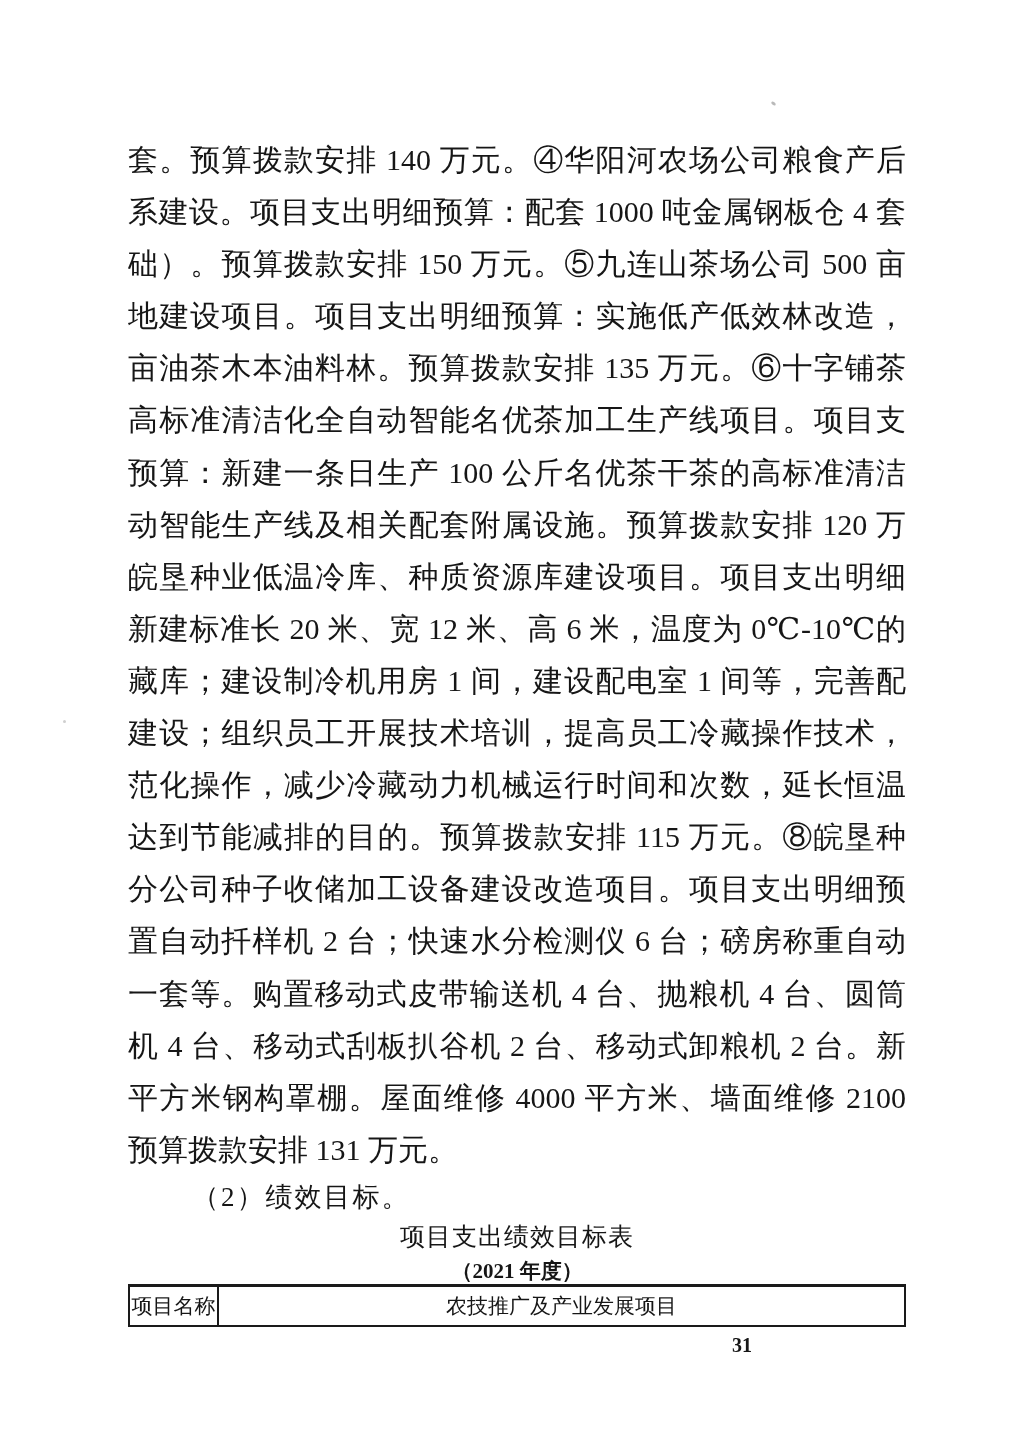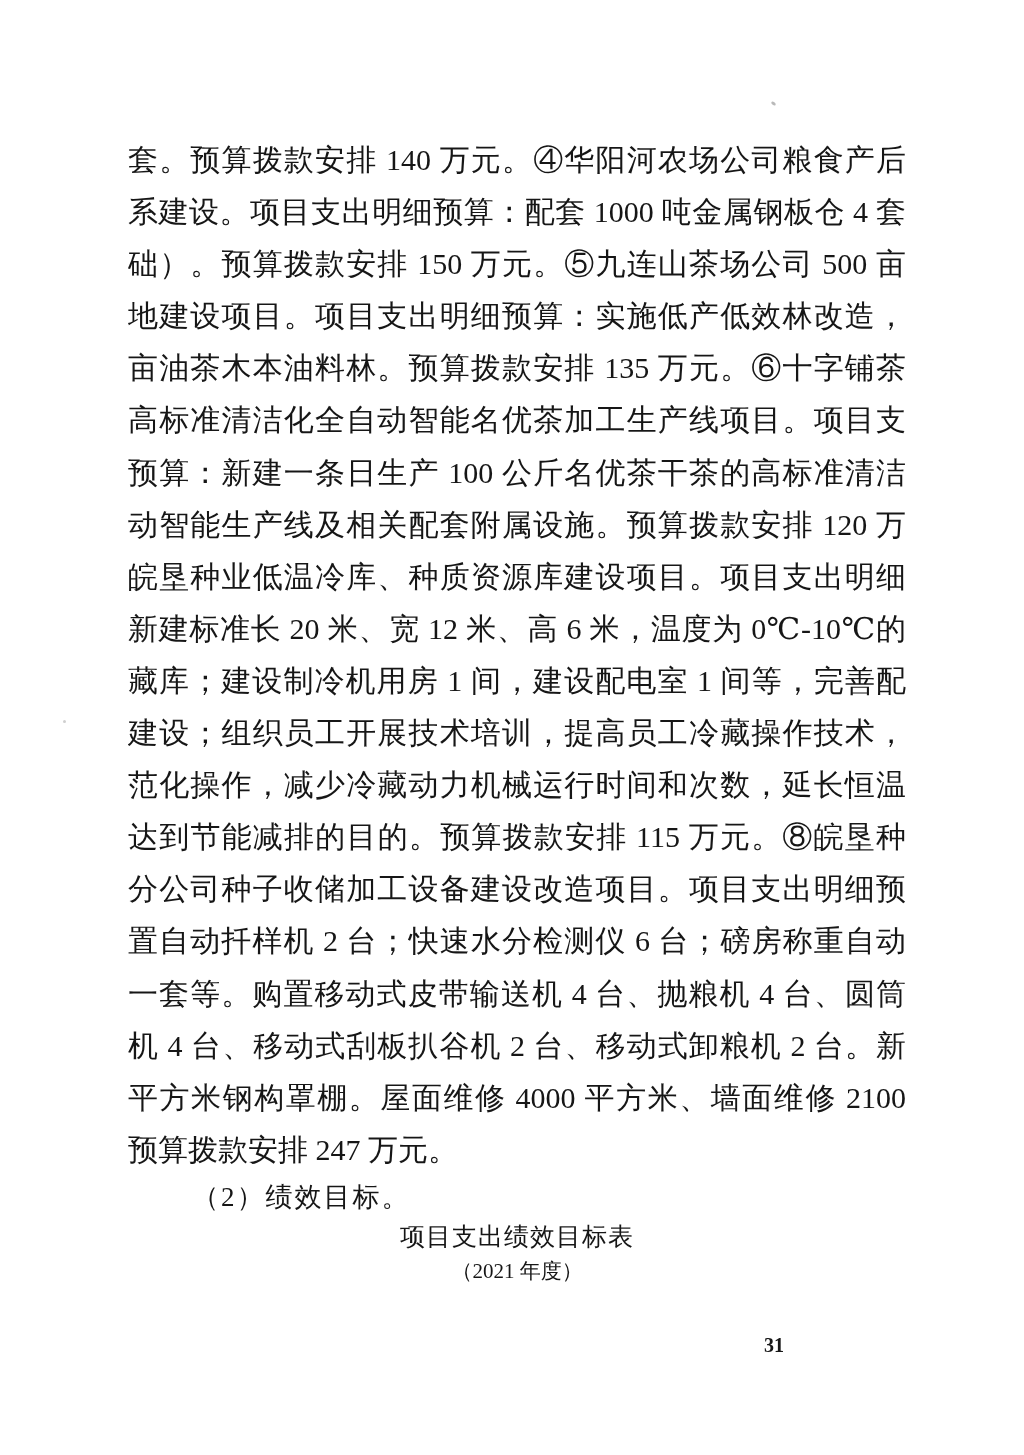--- a/index.html
+++ b/index.html
@@ -54,20 +54,21 @@
     letter-spacing: 1px;
   }
   .table-subtitle {
     position: absolute;
     left: 128px;
     top: 1259px;
     width: 778px;
     text-align: center;
     font-size: 21px;
     line-height: 24px;
+    font-weight: bold;
   }
   .goal-table {
     position: absolute;
     left: 128px;
     top: 1284px;
     width: 778px;
     border-collapse: collapse;
     table-layout: fixed;
     font-size: 21px;
   }
@@ -75,21 +76,21 @@
     border: 2px solid #1a1a1a;
     border-top-width: 3px;
     height: 38px;
     text-align: center;
     vertical-align: middle;
     padding: 0;
   }
   .goal-table .label-cell { width: 87px; }
   .page-number {
     position: absolute;
-    left: 764px;
+    left: 732px;
     top: 1334px;
     font-size: 20px;
     line-height: 22px;
     font-weight: 700;
     font-family: "Liberation Serif", "DejaVu Serif", serif;
   }
   .speck {
     position: absolute;
     background: #b9b9b9;
     border-radius: 50%;
@@ -138,25 +139,33 @@
       <div class="body-line">分公司种子收储加工设备建设改造项目。项目支出明细预算：购</div>
 
       <div class="body-line">置自动扦样机 2 台；快速水分检测仪 6 台；磅房称重自动化软件</div>
 
       <div class="body-line">一套等。购置移动式皮带输送机 4 台、抛粮机 4 台、圆筒式清粮</div>
 
       <div class="body-line">机 4 台、移动式刮板扒谷机 2 台、移动式卸粮机 2 台。新建约 1800</div>
 
       <div class="body-line">平方米钢构罩棚。屋面维修 4000 平方米、墙面维修 2100 平方米。</div>
 
-      <div class="body-line">预算拨款安排 247 万元。</div>
+      <div class="body-line">预算拨款安排 131 万元。</div>
     </div>
 
   <div class="section-heading">（2）绩效目标。</div>
 
   <div class="table-title">项目支出绩效目标表</div>
 
   <div class="table-subtitle">（2021 年度）</div>
 
+  <table class="goal-table">
+    <tbody>
+      <tr>
+        <td class="label-cell">项目名称</td>
+        <td class="value-cell">农技推广及产业发展项目</td>
+      </tr>
+    </tbody>
+  </table>
 
   <div class="page-number">31</div>
 
 </div>
 
 </body></html>

